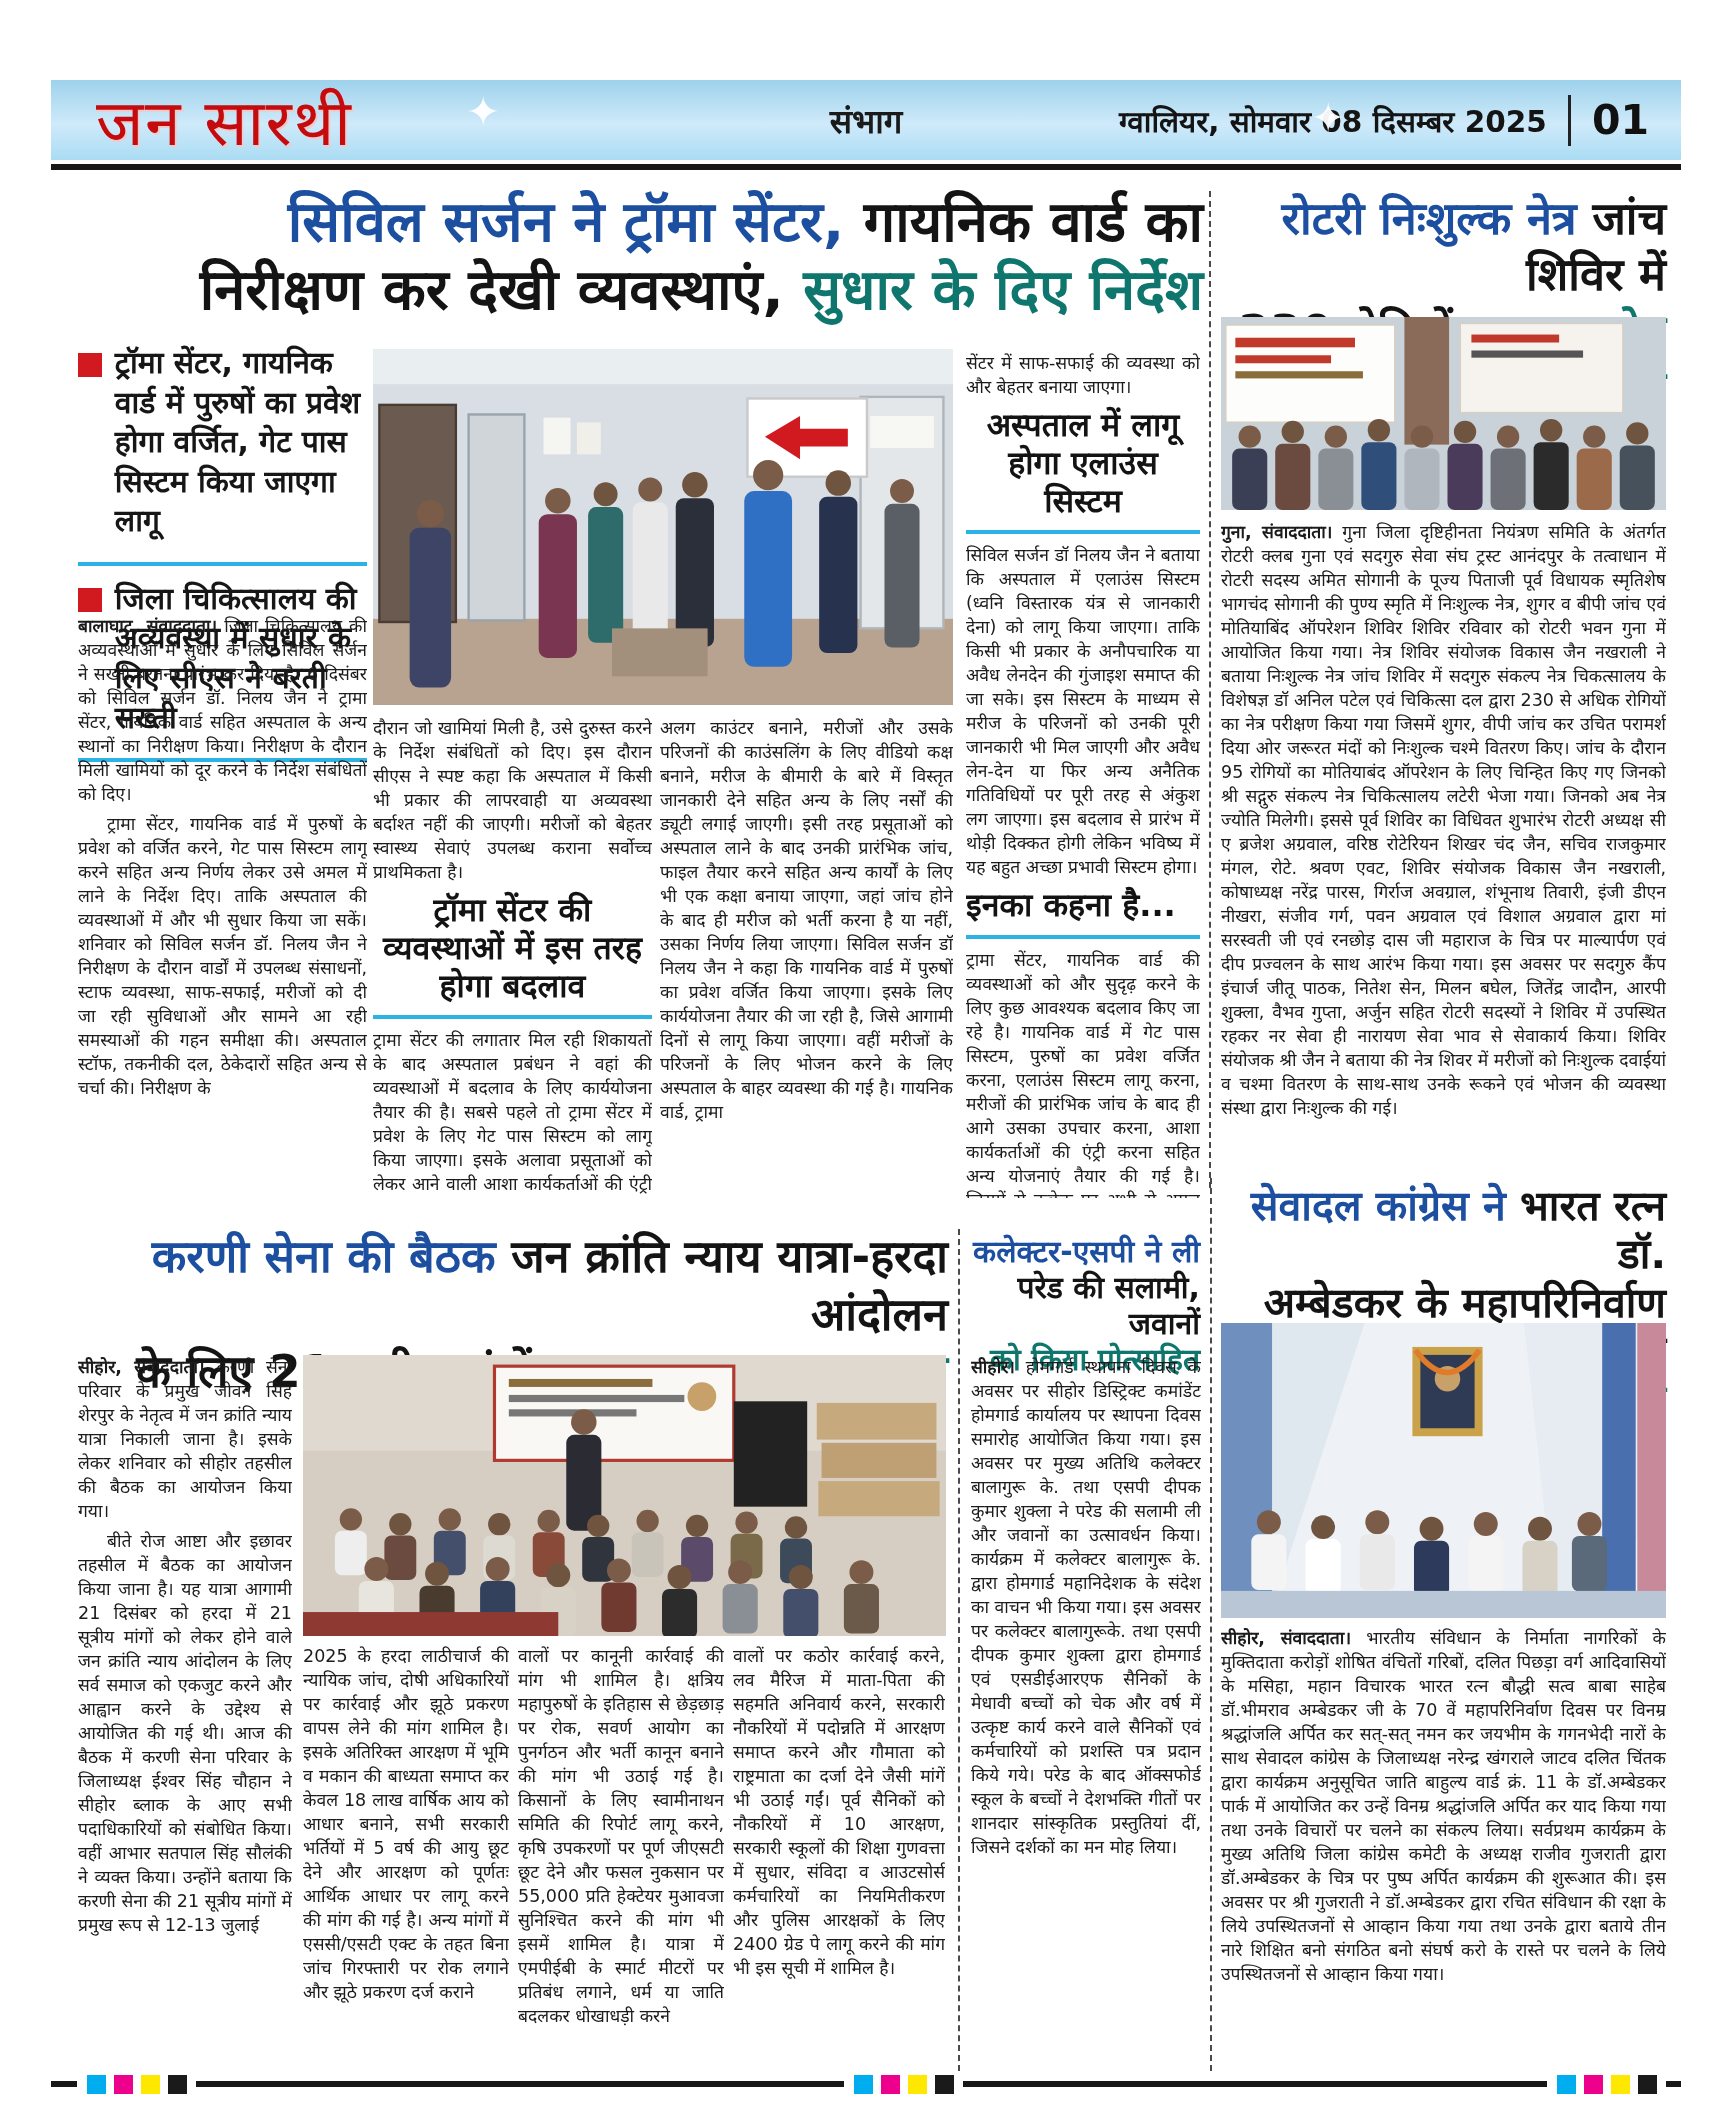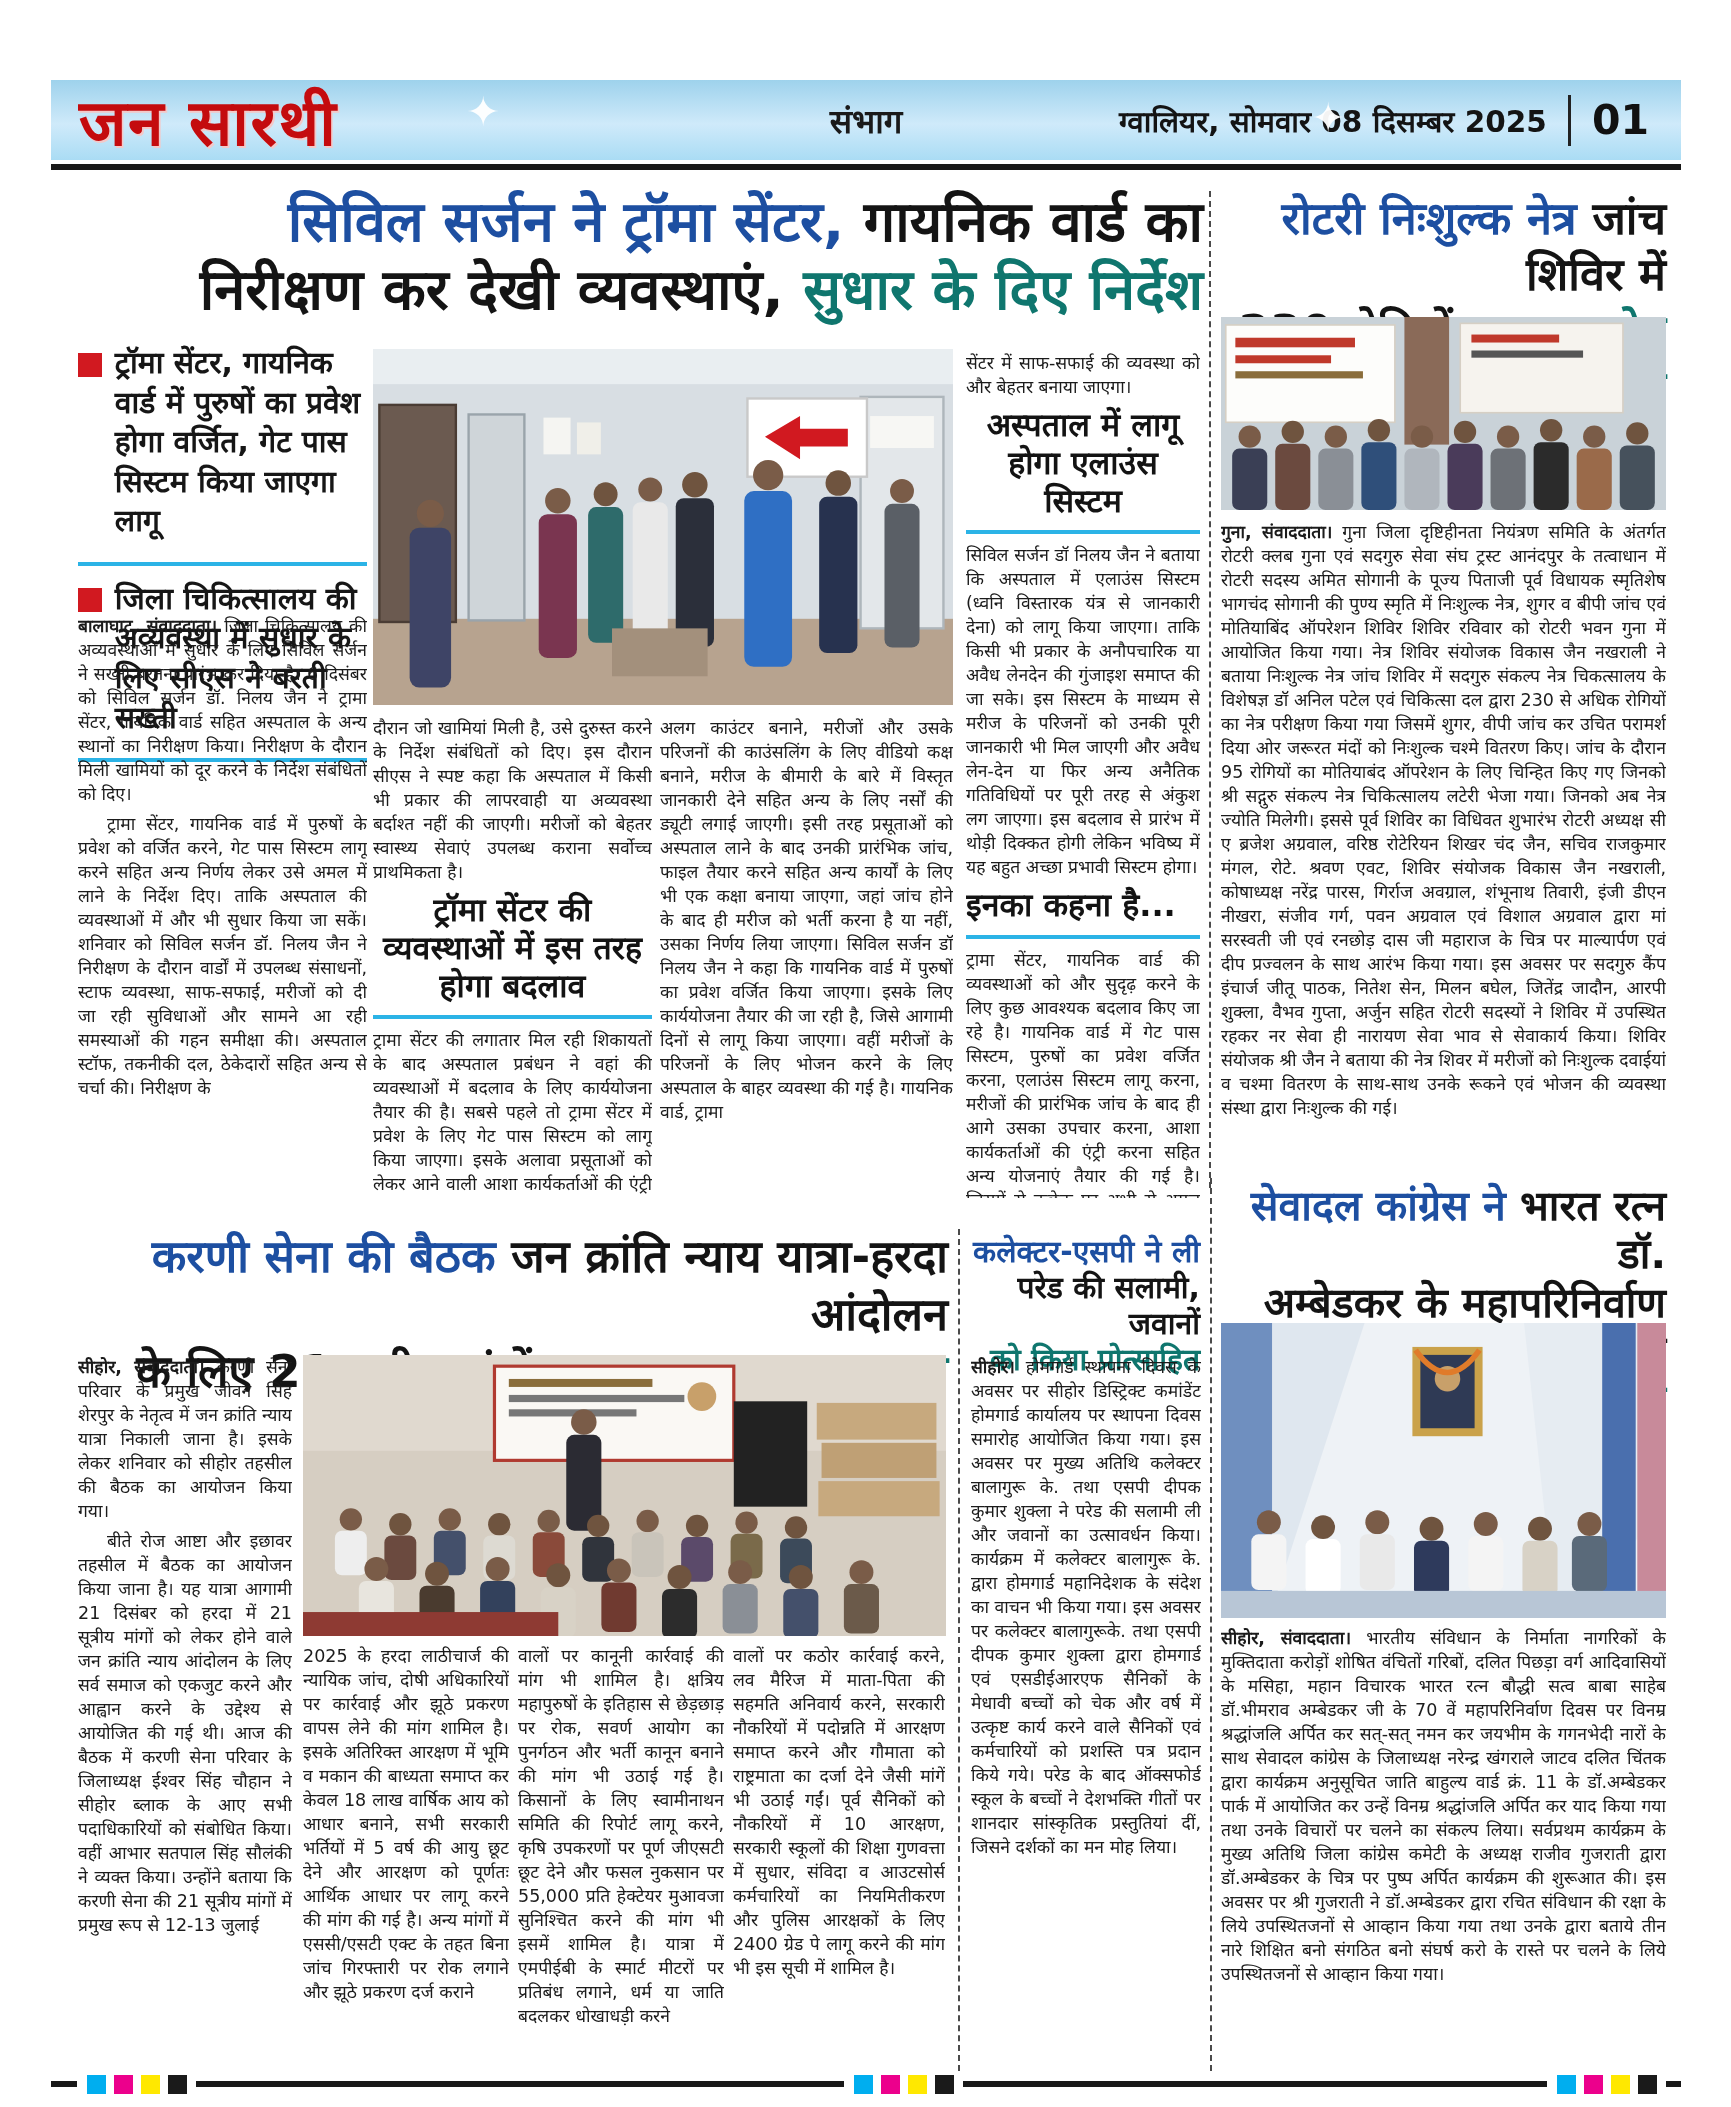--- a/index.html
+++ b/index.html
@@ -2,21 +2,21 @@
 <html style="font-size:12.8px"><head>
 <meta charset="utf-8">
 <style>
   html,body{margin:0;padding:0;background:#d9d9d9;}
   .page{position:relative;width:1732px;height:2108px;background:#ffffff;
         font-family:"DejaVu Sans","Liberation Sans",sans-serif;color:#111;}
   
   .mast{position:absolute;left:51px;top:80px;width:1630px;height:80px;
         background:linear-gradient(180deg,#9ed2ec 0%,#cfeafa 55%,#aadcf4 100%);
         display:flex;align-items:center;}
-  .mast .logo{font-size:64px;font-weight:bold;color:#c40b0e;padding-left:28px;
+  .mast .logo{font-size:64px;font-weight:normal;color:#c40b0e;padding-left:45px;
         text-shadow:1.6px 1.6px 0 #f3c9c9;letter-spacing:1.6px;white-space:nowrap;}
   .mast .section{position:absolute;left:0;right:0;text-align:center;font-size:33px;font-weight:bold;color:#1a1a1a;}
   .mast .dateblock{margin-left:auto;display:flex;align-items:center;gap:21px;padding-right:32px;}
   .mast .date{font-size:29.5px;font-weight:bold;color:#141414;white-space:nowrap;}
   .mast .pgdiv{width:3.2px;height:51px;background:#222;}
   .mast .pgnum{font-size:41px;font-weight:bold;color:#111;}
   .sparkle{position:absolute;color:rgba(255,255,255,.95);font-size:41px;}
   .rule{position:absolute;background:#181818;}
   
   .hblock{position:absolute;text-align:right;font-weight:bold;line-height:1.22;}

